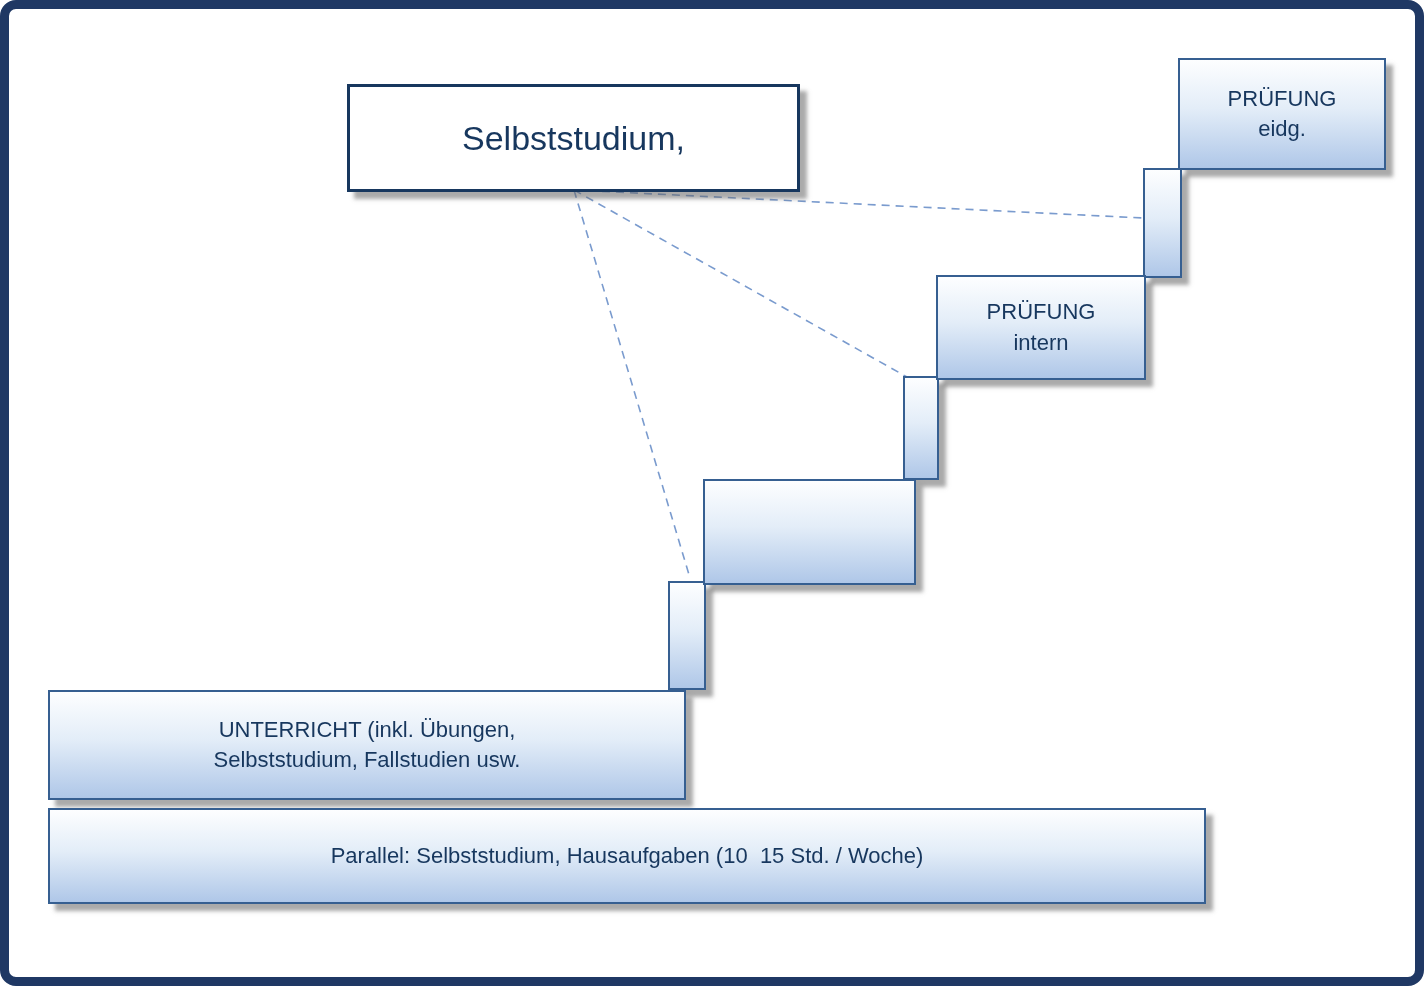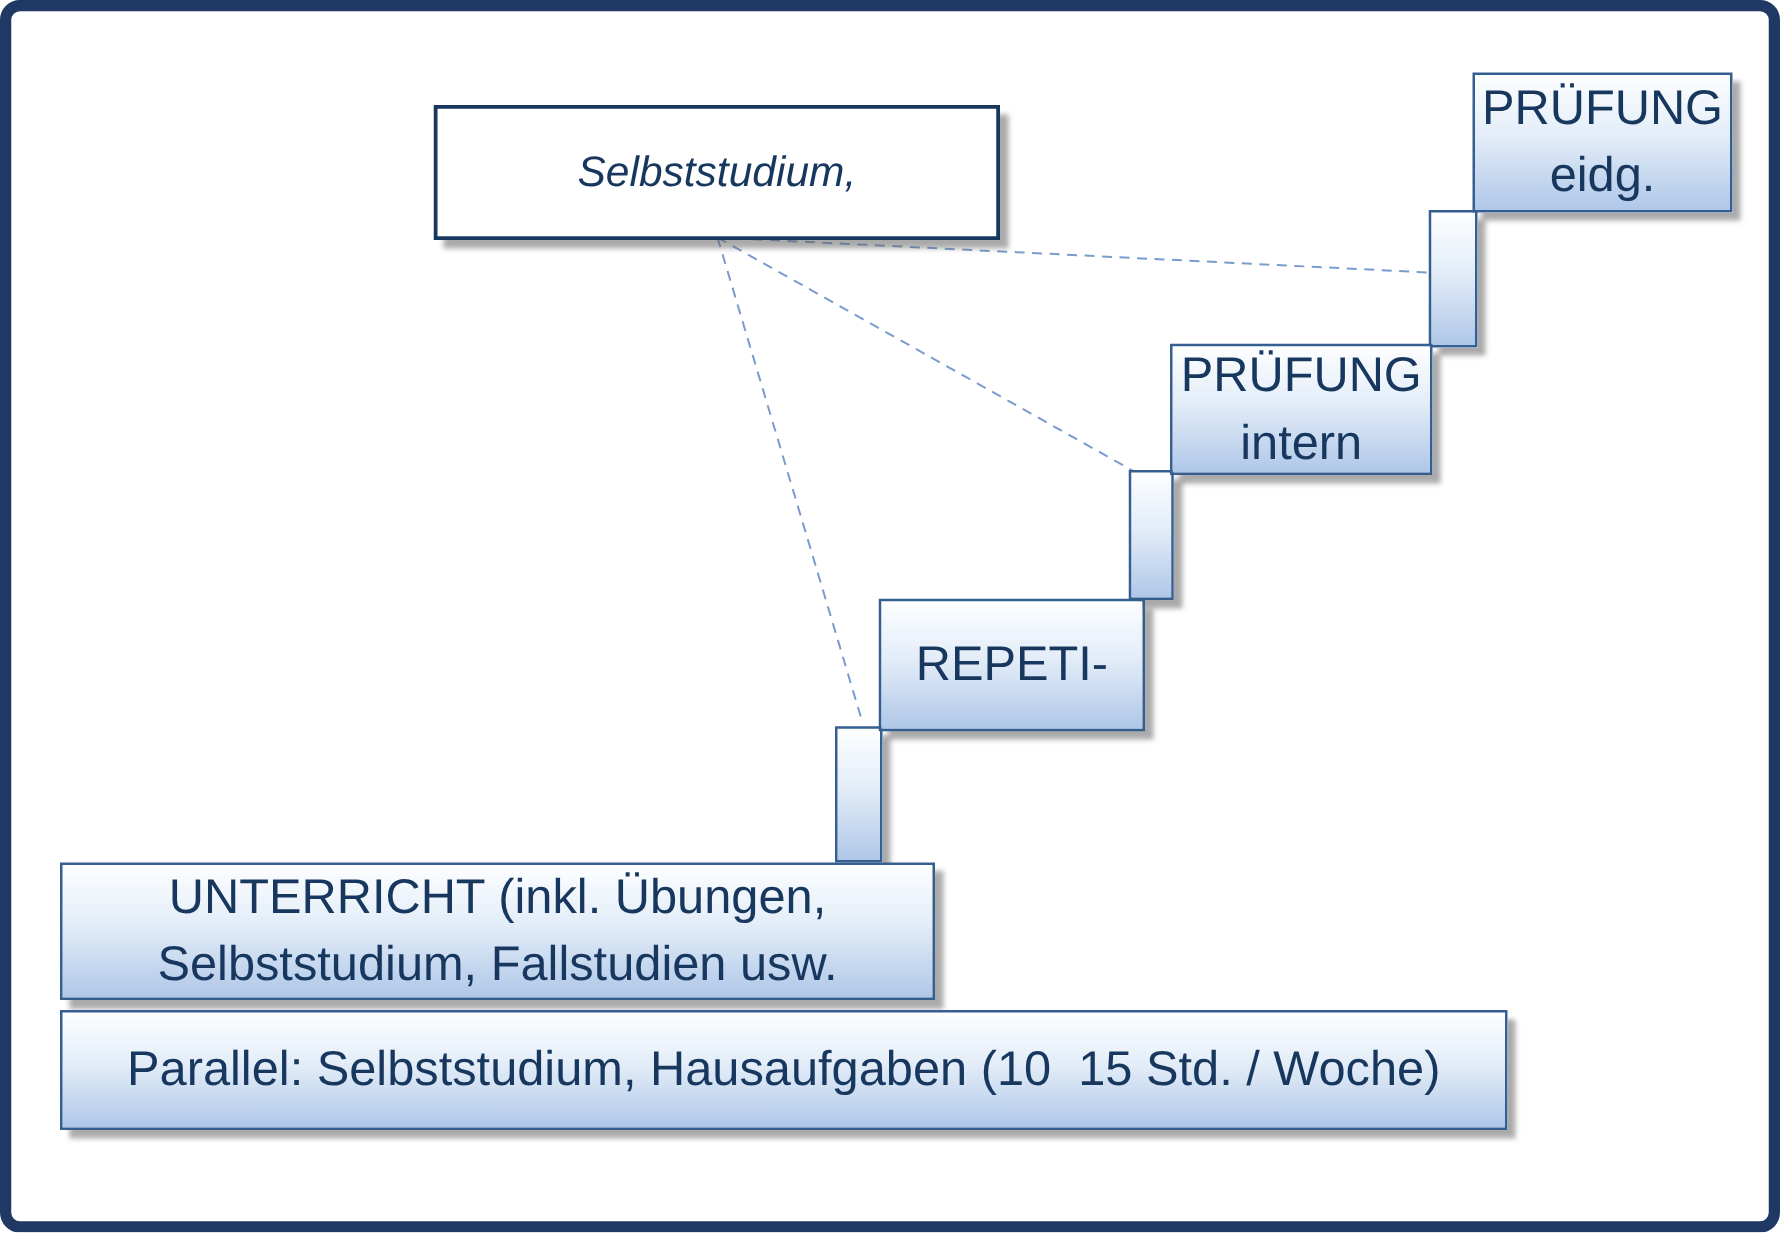--- a/index.html
+++ b/index.html
@@ -25,33 +25,32 @@
   }
 
   .box {
     position:absolute;
     display:flex;
     flex-direction:column;
     align-items:center;
     justify-content:center;
     text-align:center;
     color:#17375E;
-    font-size:39px;
+    font-size:22px;
     line-height:1.38;
     border:2px solid #365F91;
     background:linear-gradient(180deg, #FDFEFF 0%, #E3EDF8 45%, #AFC7E8 100%);
     box-shadow:7px 7px 4px rgba(100,100,100,0.55);
     z-index:10;
   }
 
   .white-box {
     background:#ffffff;
     border:3px solid #17375E;
     font-size:34px;
-    font-style:italic;
   }
 
   .riser {
     position:absolute;
     border:2px solid #365F91;
     background:linear-gradient(180deg, #FDFEFF 0%, #E3EDF8 45%, #AFC7E8 100%);
     box-shadow:7px 7px 4px rgba(100,100,100,0.55);
     z-index:5;
   }
 
@@ -87,24 +86,23 @@
     <span>PRÜFUNG</span>
     <span>eidg.</span>
   </div>
 
   <div class="box" style="left:936px; top:275px; width:210px; height:105px;">
     <span>PRÜFUNG</span>
     <span>intern</span>
   </div>
 
   <div class="box" style="left:703px; top:479px; width:213px; height:106px;">
-    <span>REPETI-</span>
   </div>
 
-  <div class="box" style="left:48px; top:690px; width:700px; height:110px;">
+  <div class="box" style="left:48px; top:690px; width:638px; height:110px;">
     <span>UNTERRICHT (inkl. Übungen,</span>
     <span>Selbststudium, Fallstudien usw.</span>
   </div>
 
   <div class="box" style="left:48px; top:808px; width:1158px; height:96px;">
     <span class="bar-label">Parallel: Selbststudium, Hausaufgaben (10  15 Std. / Woche)</span>
   </div>
 
   <div class="frame"></div>
 </div>

